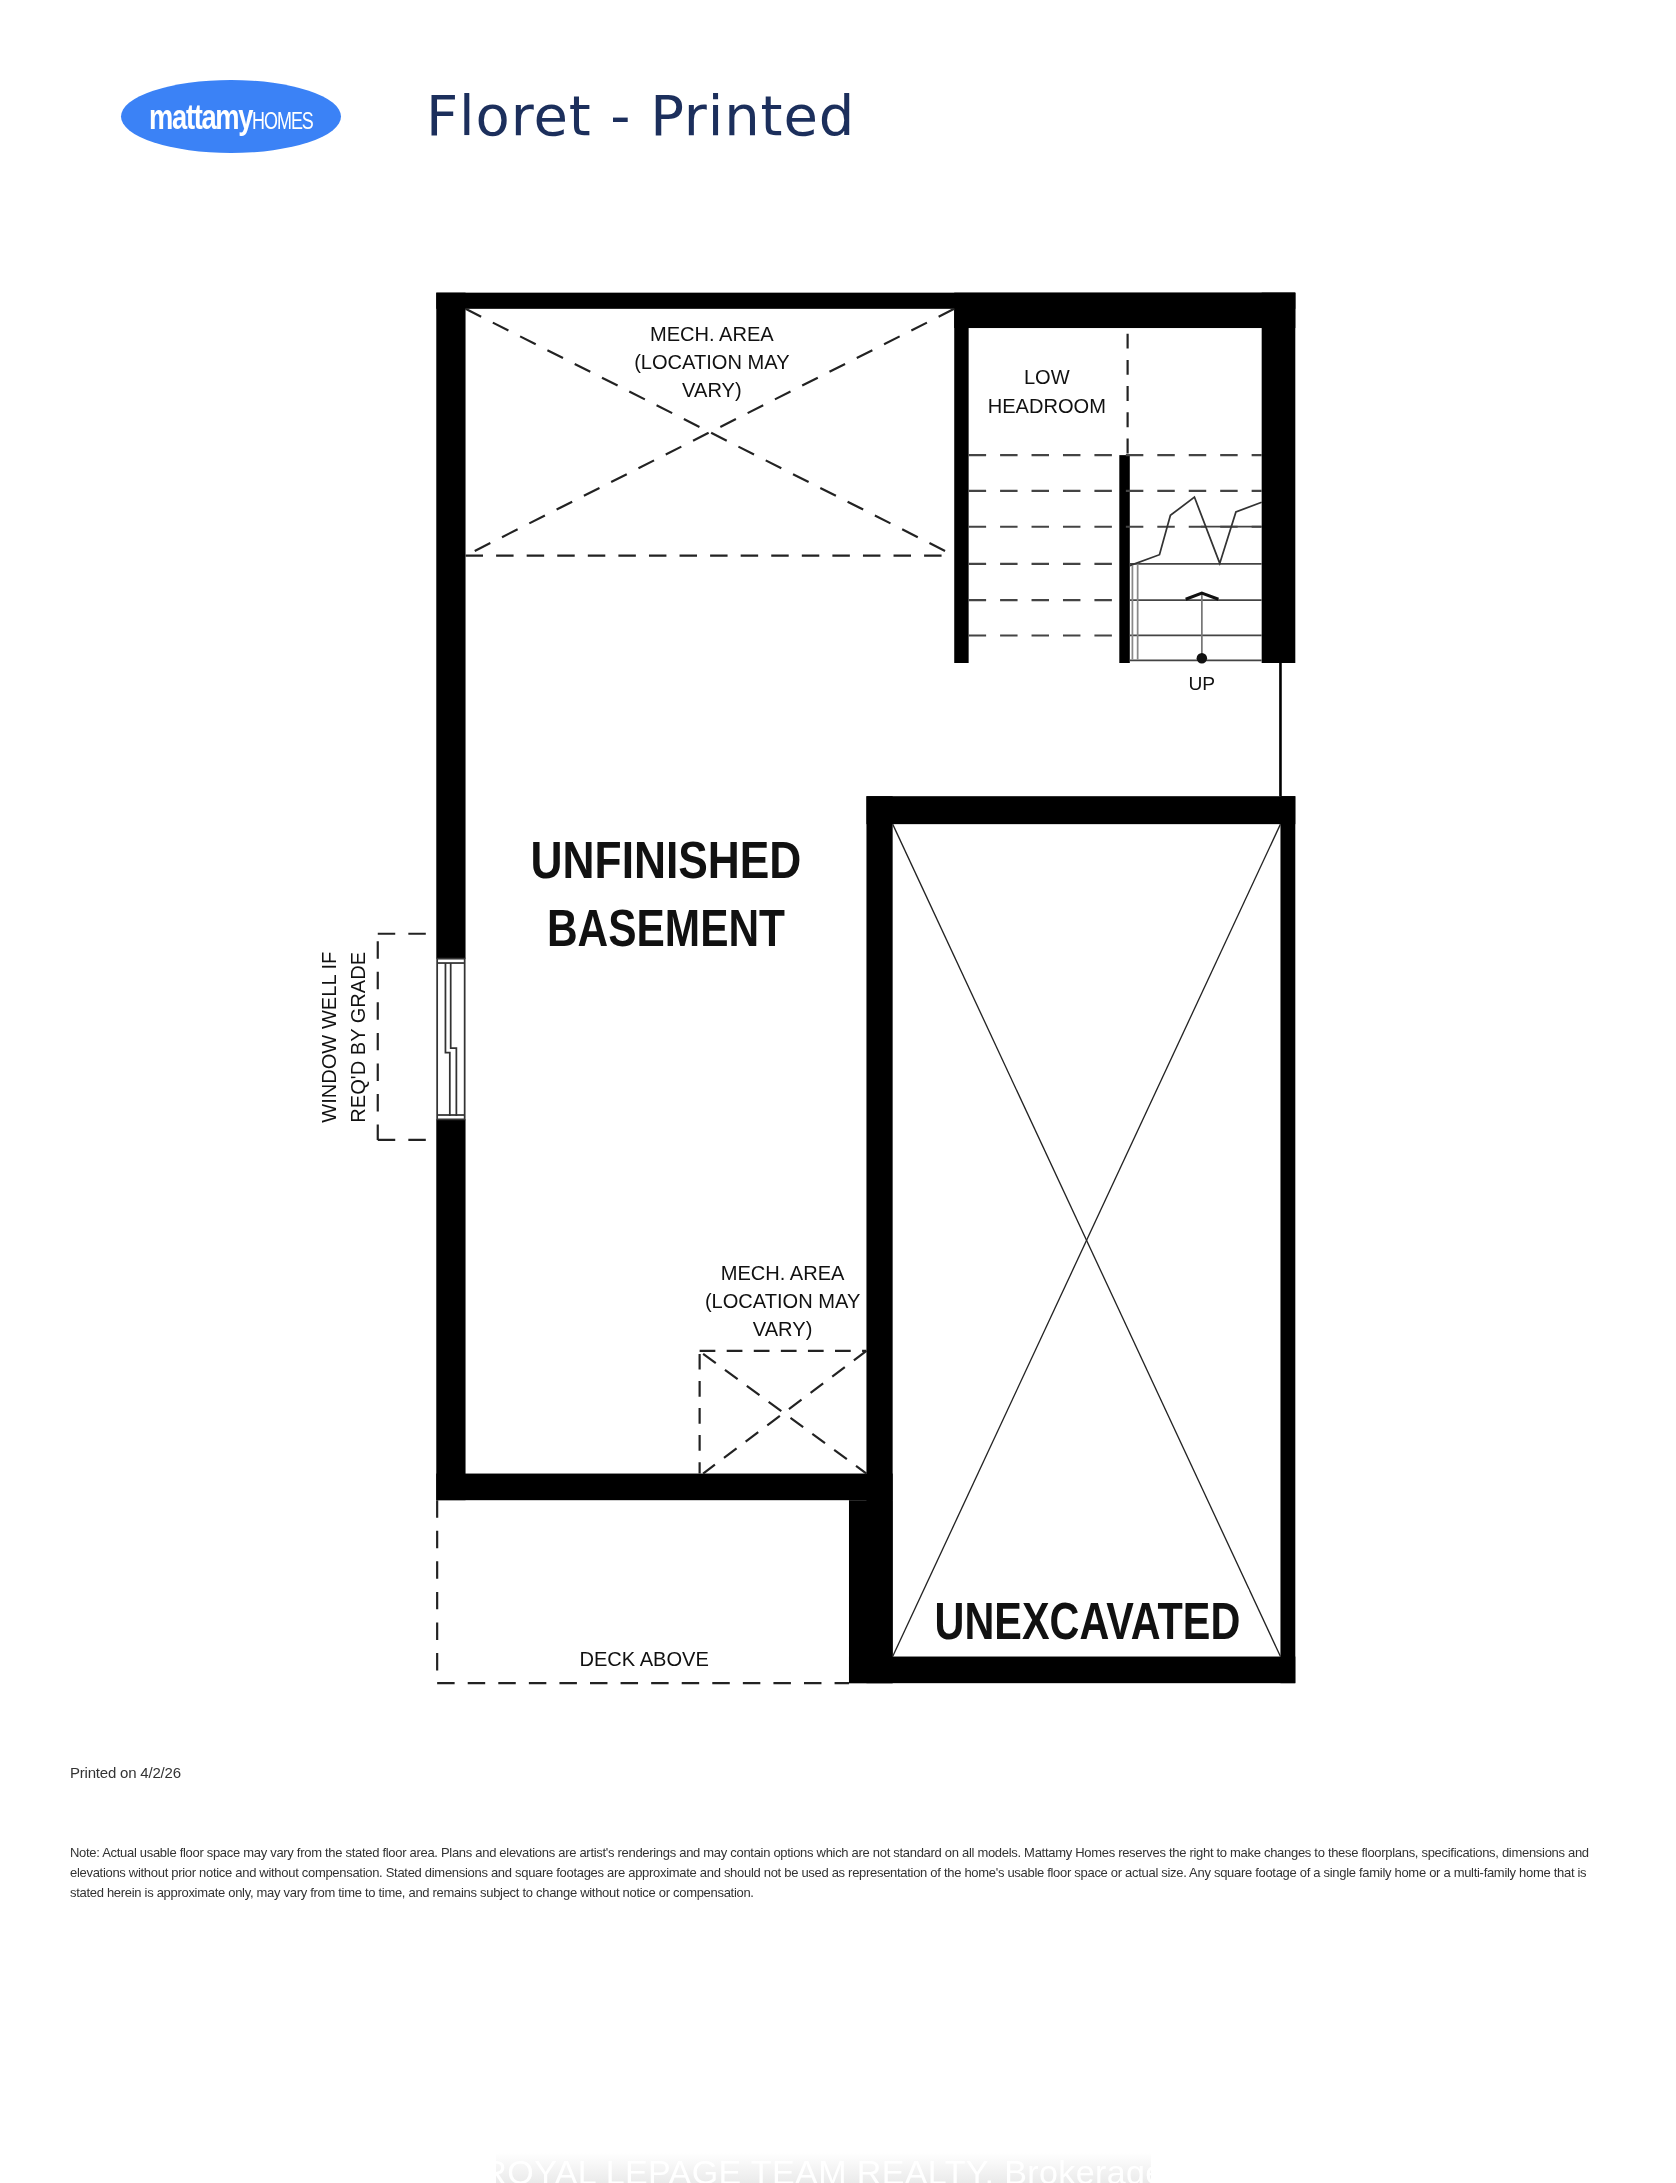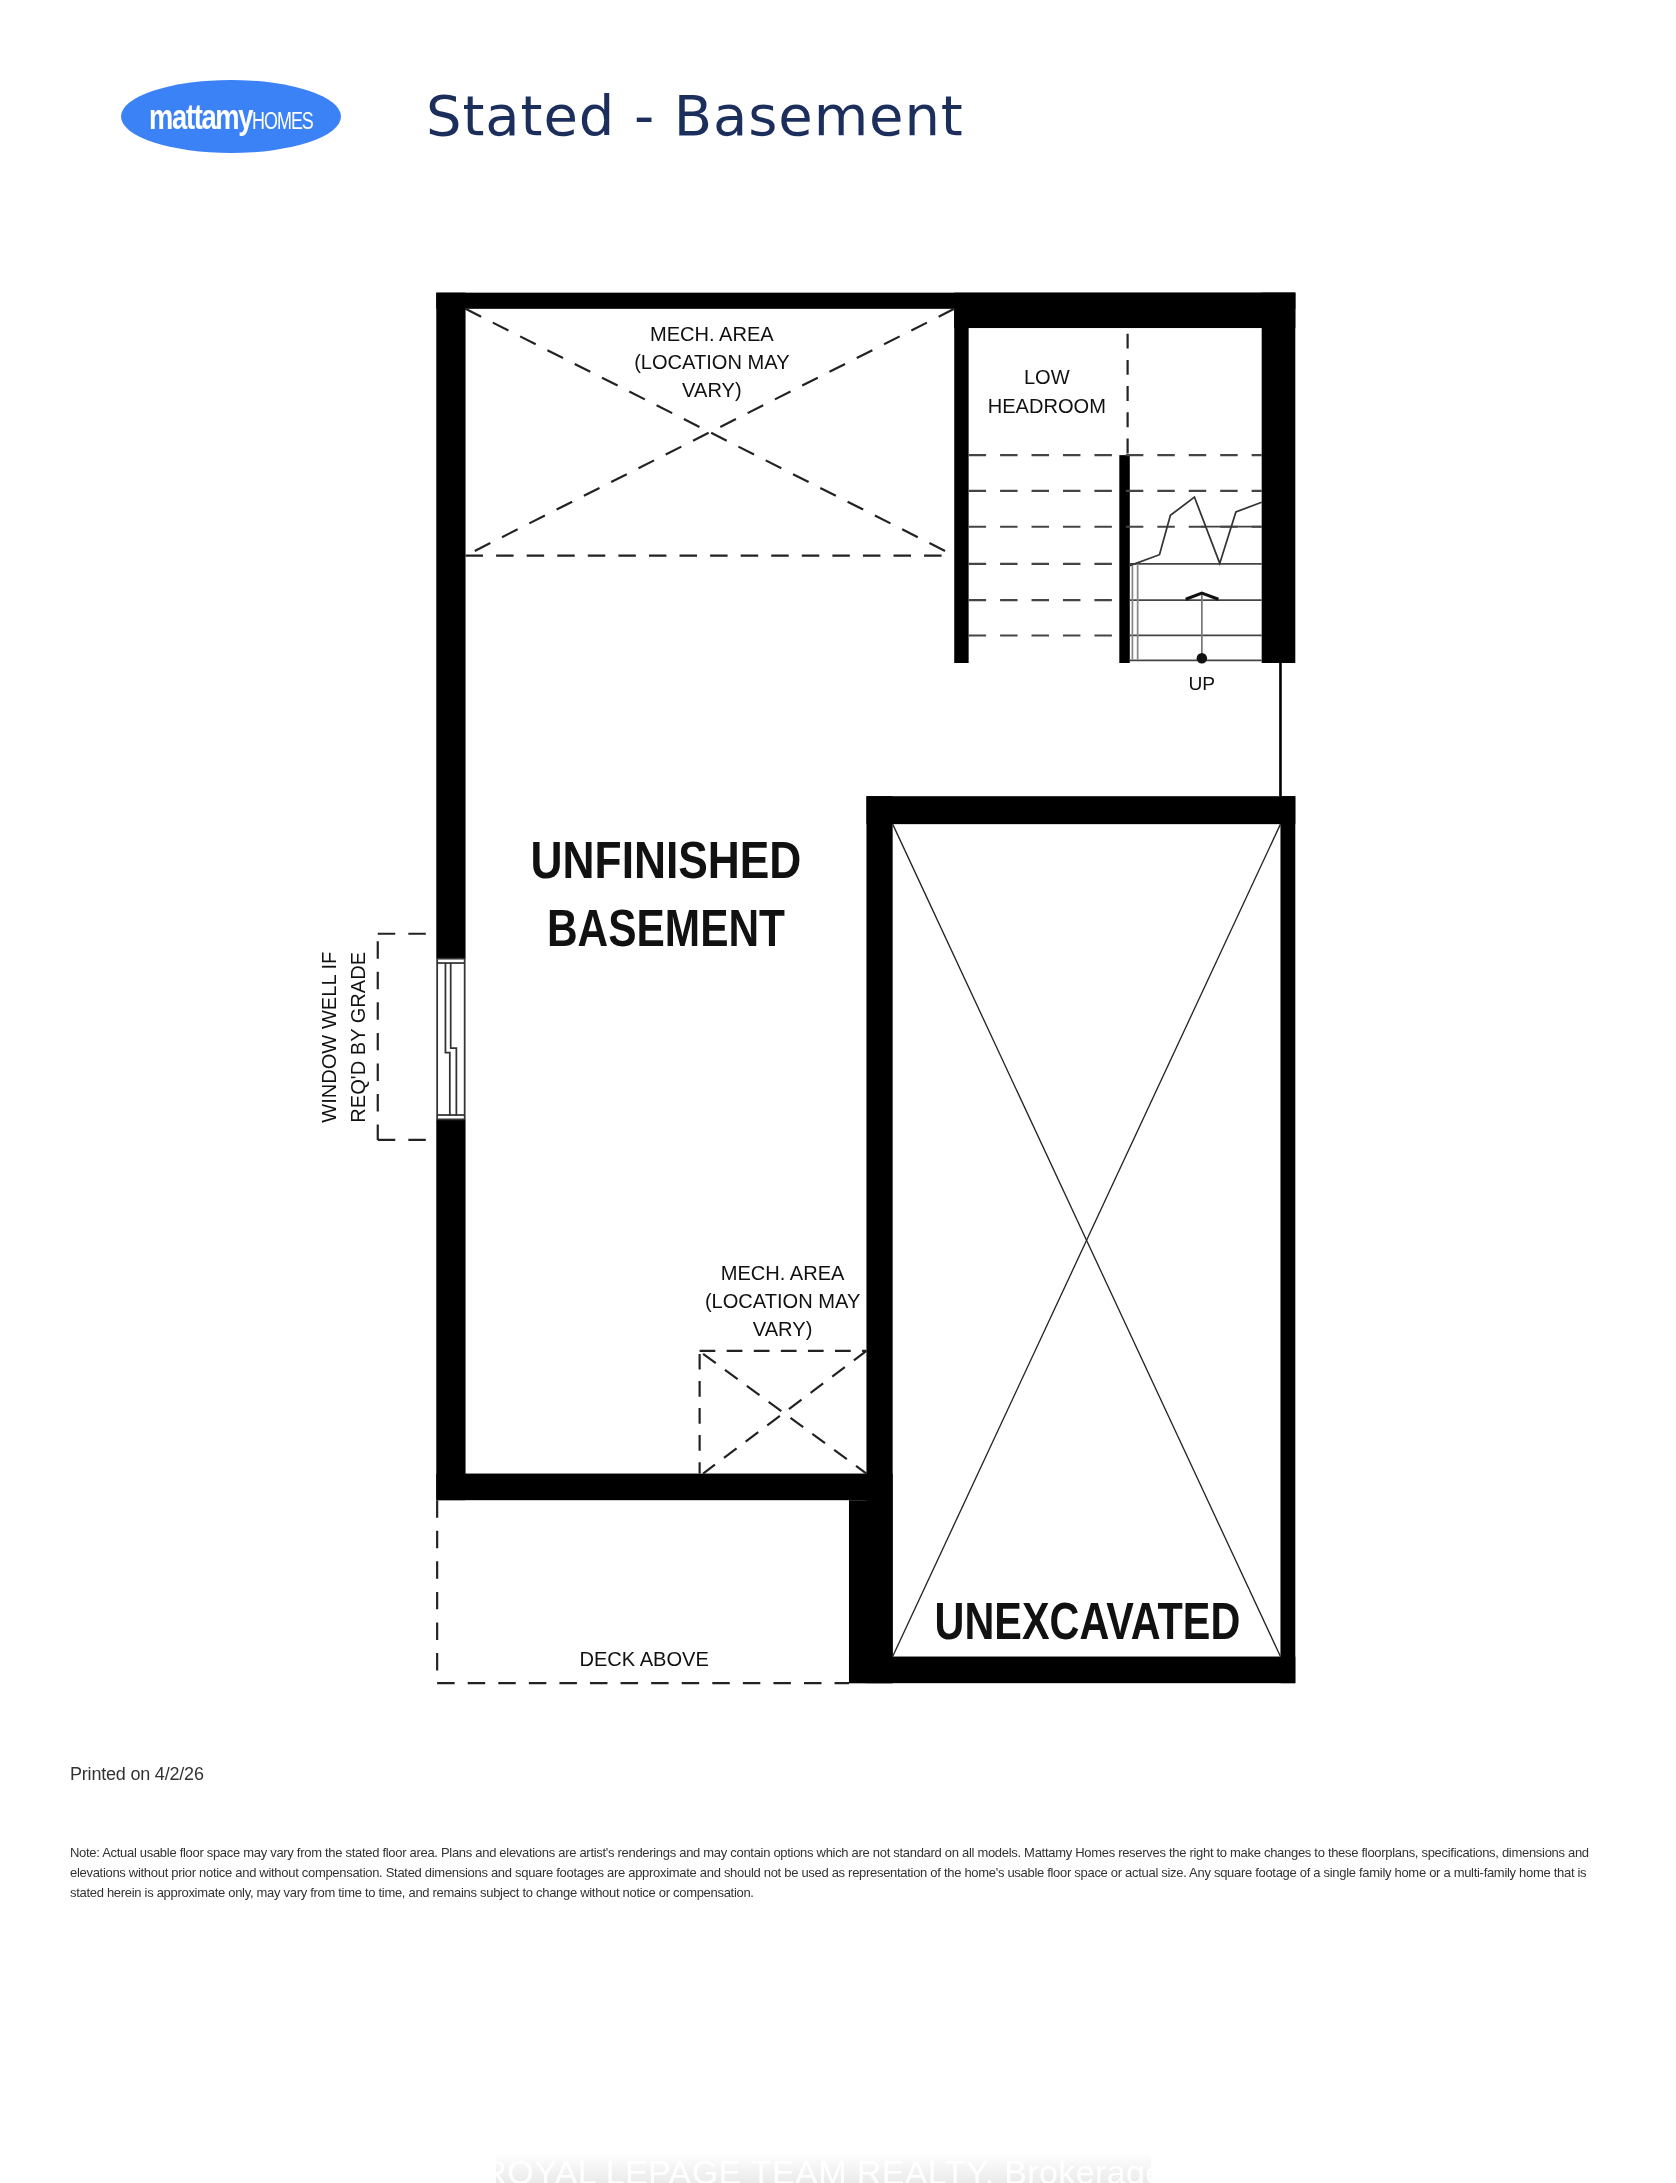--- a/index.html
+++ b/index.html
@@ -4,32 +4,32 @@
 <style>
   html, body { margin: 0; padding: 0; background: #ffffff; }
   body { width: 1677px; height: 2343px; position: relative; overflow: hidden; font-family: "Liberation Sans", sans-serif; }
   .logo { position: absolute; left: 121px; top: 80px; width: 220px; height: 73px; border-radius: 50%; background: #3b82f6; display: flex; align-items: center; justify-content: center; }
   .logo-text { color: #ffffff; font-family: "Liberation Sans", sans-serif; font-weight: bold; letter-spacing: -1.7px; white-space: nowrap; transform: scaleX(0.78); }
   .logo-main { font-size: 35px; }
   .logo-sub { font-size: 23px; font-weight: normal; letter-spacing: -1.3px; }
   .title { position: absolute; left: 426px; top: 83px; font-family: "DejaVu Sans", sans-serif; font-size: 56px; color: #1c2f5c; white-space: nowrap; letter-spacing: 0.9px; }
   svg.plan { position: absolute; left: 0; top: 0; }
   .plan-label { font-family: "Liberation Sans", sans-serif; fill: #111; }
-  .footer-printed { position: absolute; left: 70px; top: 1764px; font-family: "Liberation Sans", sans-serif; font-size: 18px; color: #333; letter-spacing: -0.2px; }
+  .footer-printed { position: absolute; left: 70px; top: 1764px; font-family: "Liberation Sans", sans-serif; font-size: 15px; color: #333; letter-spacing: -0.2px; }
   .footer-note { position: absolute; left: 70px; top: 1803px; width: 1520px; font-family: "Liberation Sans", sans-serif; font-size: 13px; line-height: 20px; color: #333; letter-spacing: -0.3px; margin-top: 40px; }
   .watermark { position: absolute; left: 496px; top: 2153px; height: 39px; width: 655px; background: linear-gradient(to bottom, rgba(230,230,230,0.0), rgba(225,225,225,0.9)); display: flex; align-items: center; justify-content: center; }
   .watermark span { color: #ffffff; font-family: "Liberation Sans", sans-serif; font-size: 34px; white-space: nowrap; letter-spacing: 0.4px; }
 </style>
 </head>
 <body>
 
 <div class="logo">
   <span class="logo-text"><span class="logo-main">mattamy</span><span class="logo-sub">HOMES</span></span>
 </div>
-<div class="title">Stated - Basement</div>
+<div class="title">Floret - Printed</div>
 
 <svg class="plan" width="1677" height="1747" viewBox="0 0 3840 4000" xmlns="http://www.w3.org/2000/svg">
 
   <g fill="#000">
 
     <rect x="999" y="670" width="1967" height="37"></rect>
 
     <rect x="2185" y="670" width="781" height="81"></rect>
 
     <rect x="999" y="670" width="67" height="1525"></rect>

